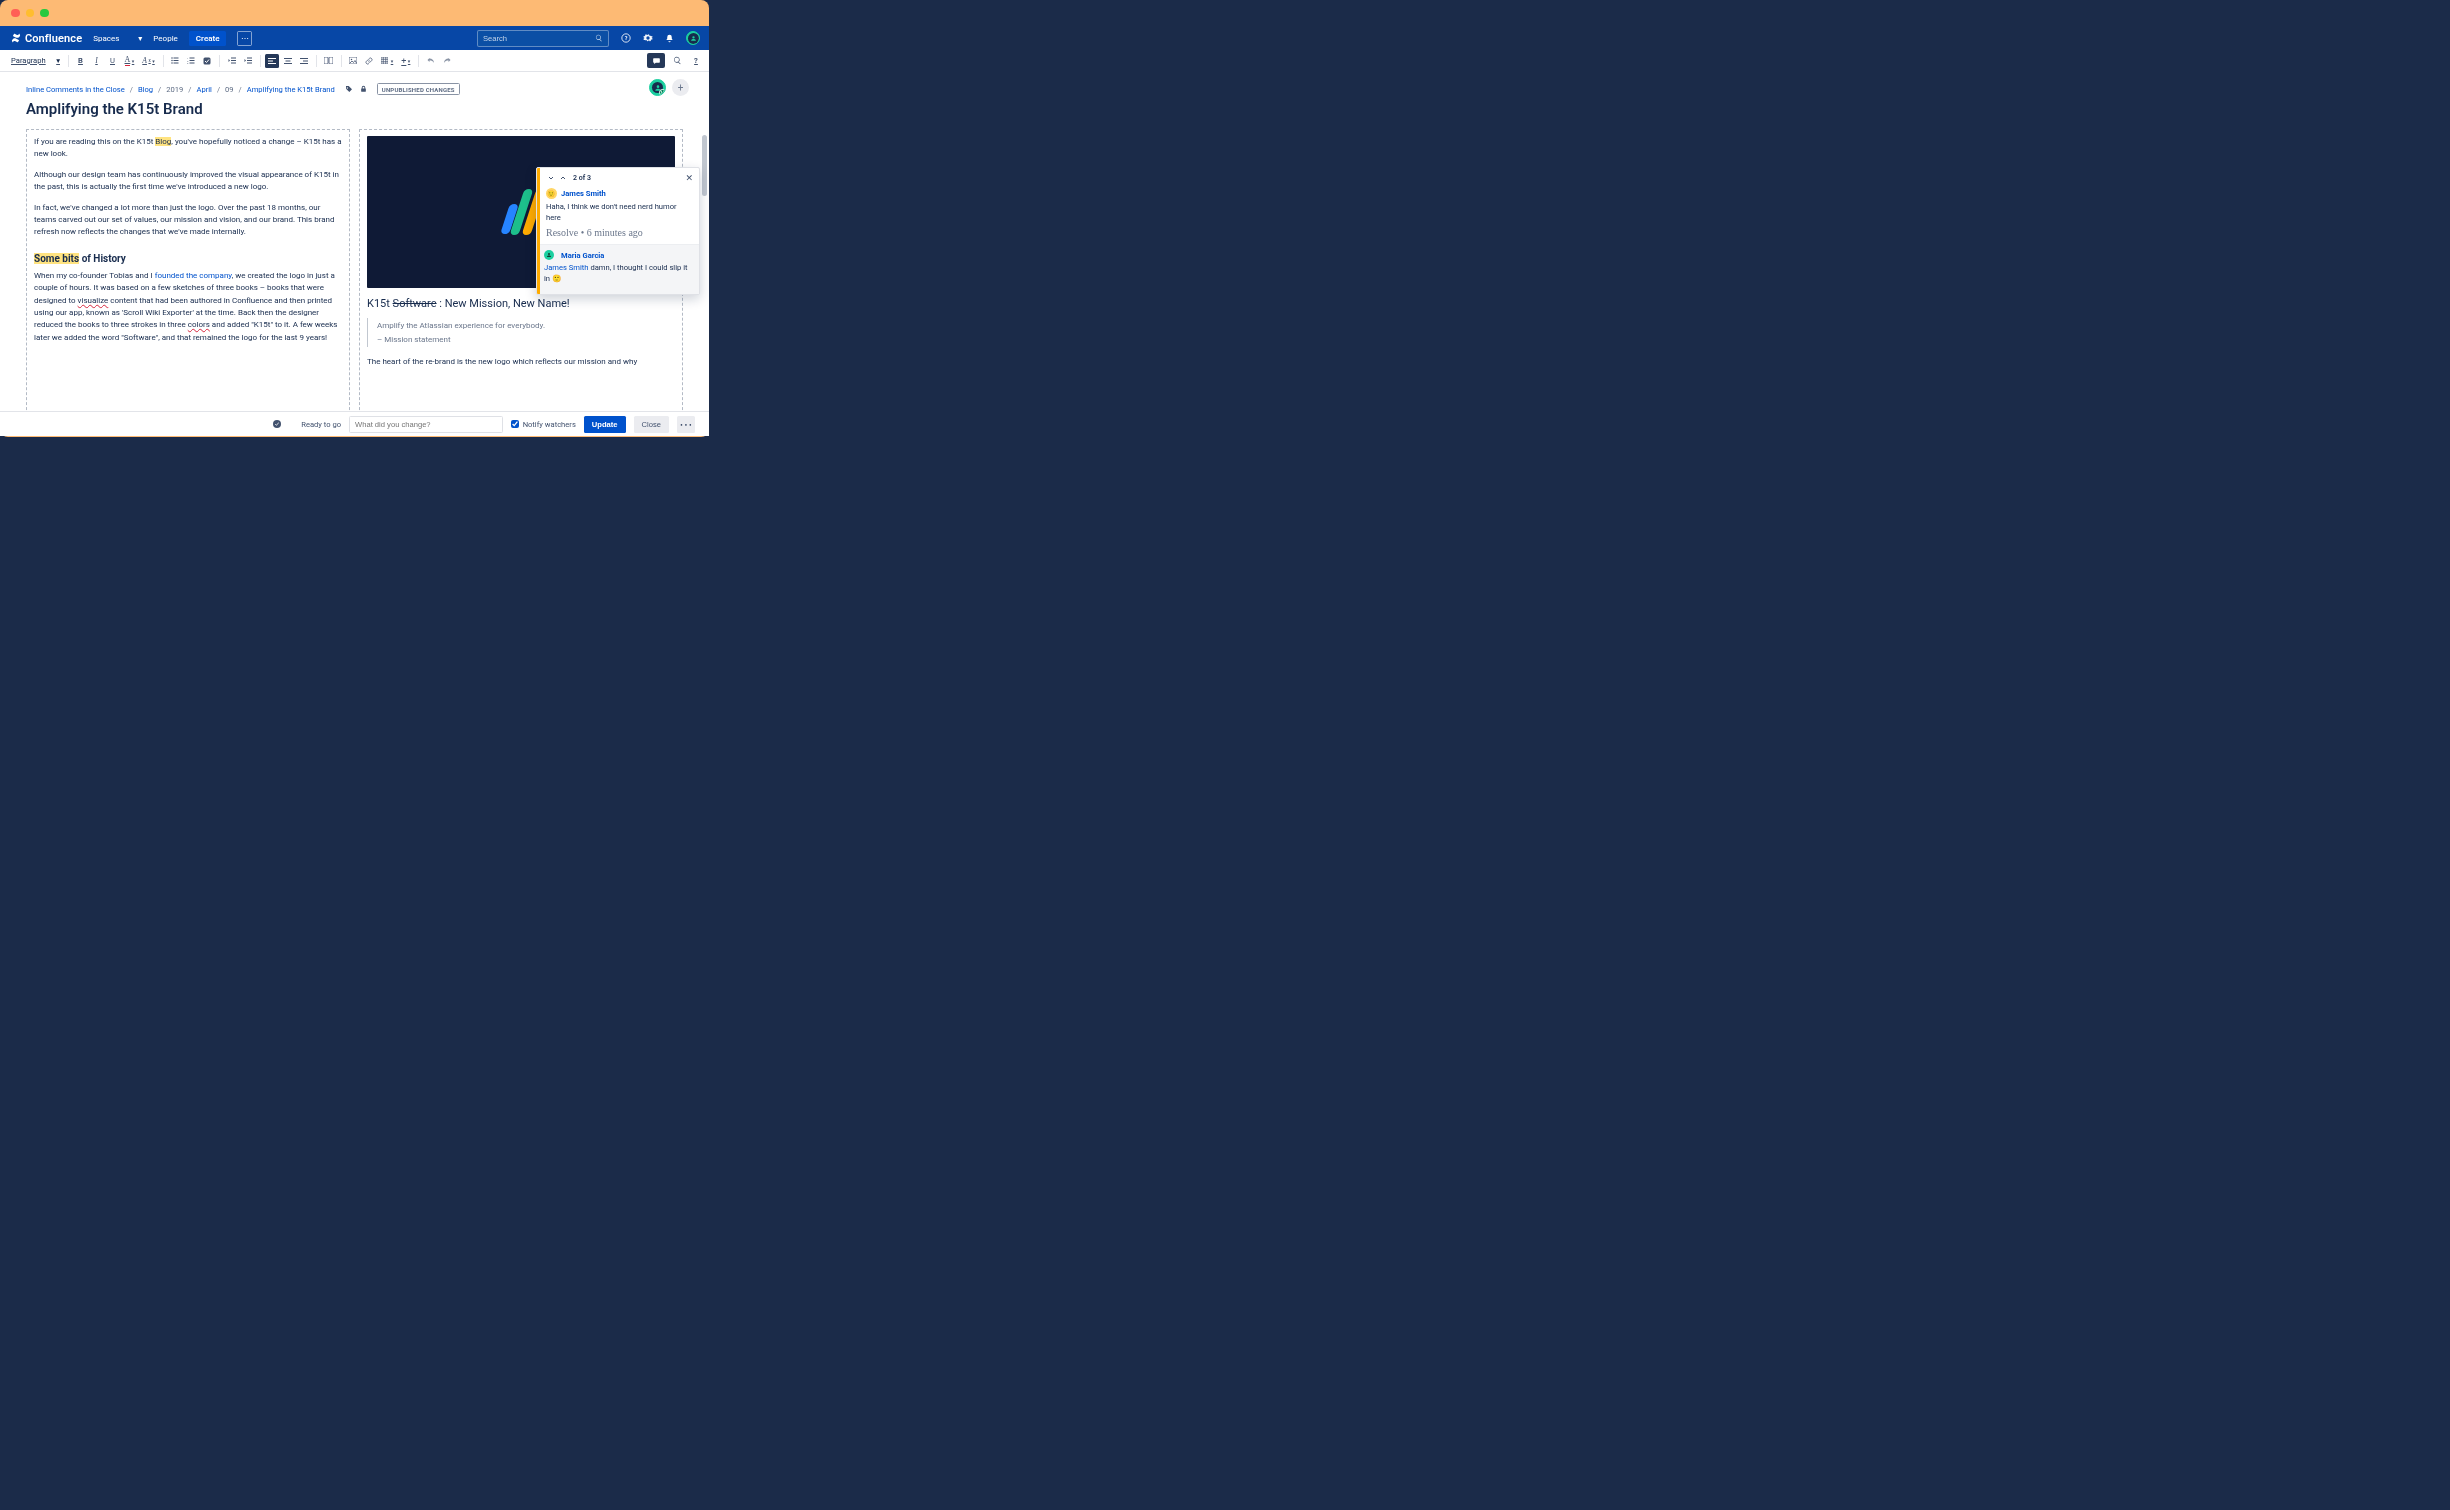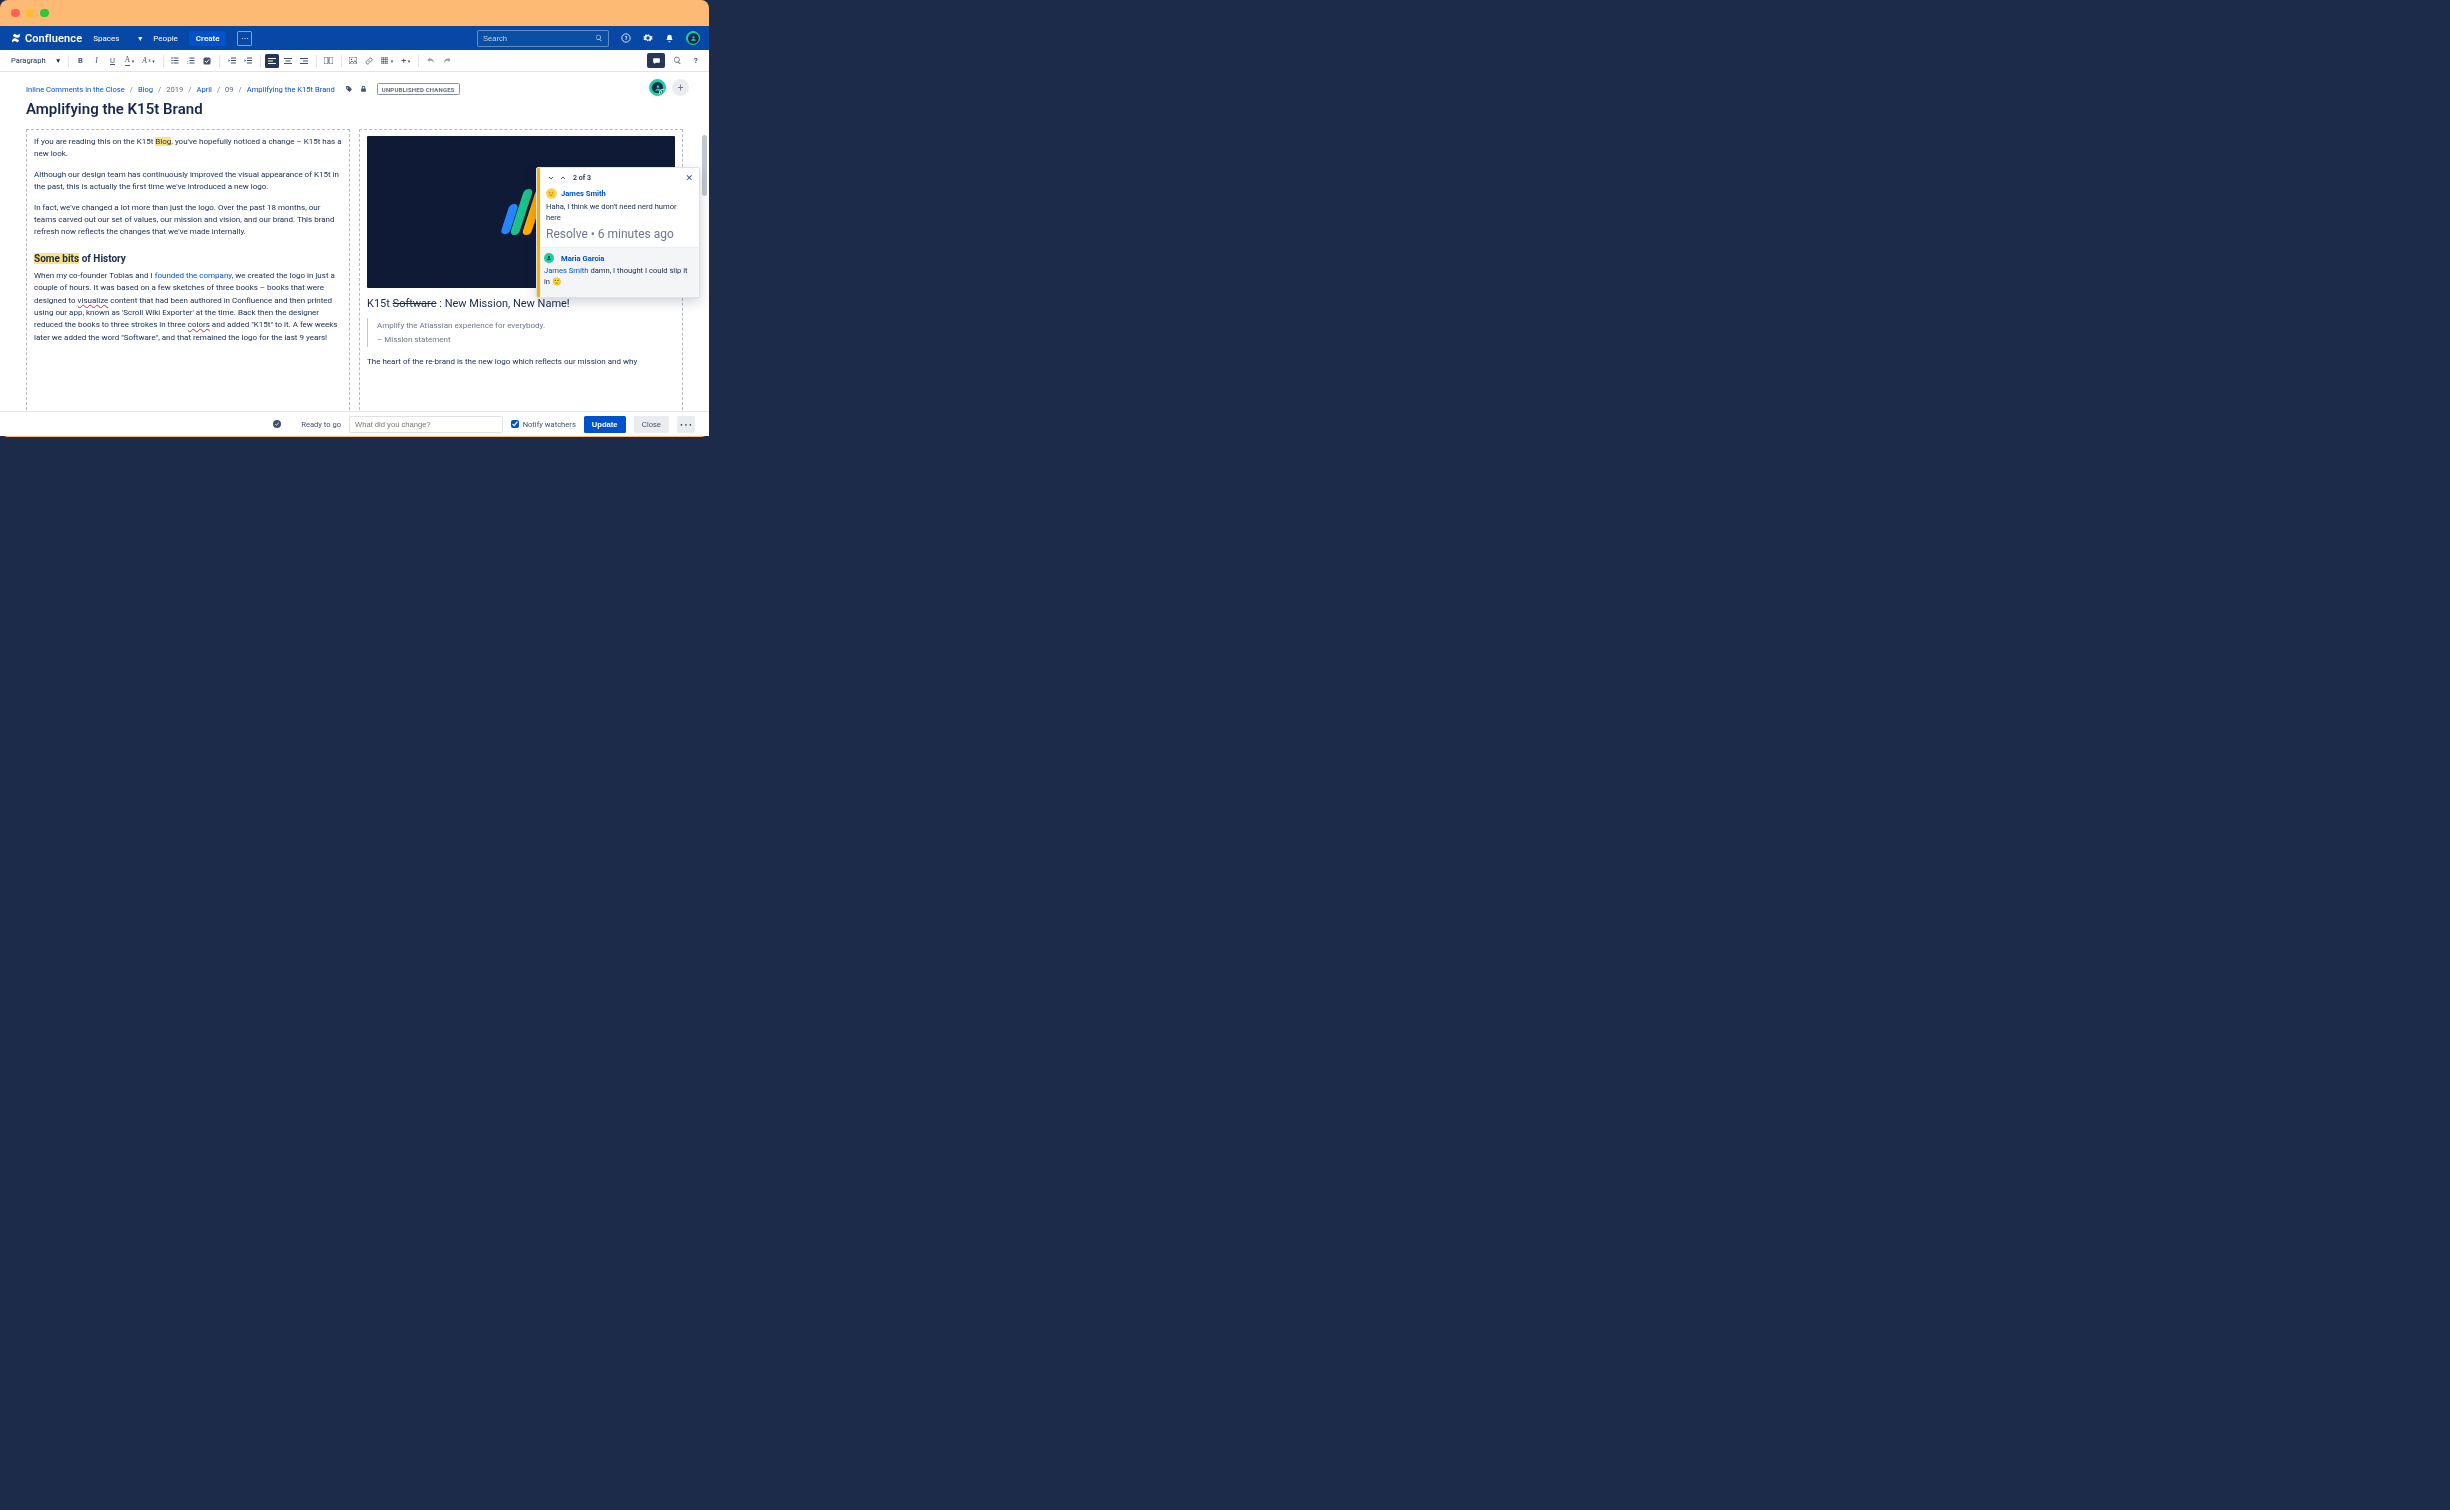--- a/index.html
+++ b/index.html
@@ -98,20 +98,21 @@
 
   
   .editor-toolbar {
     height: 22px;
     border-bottom: 0.5px solid #e2e4e9;
     display: flex;
     align-items: center;
     padding: 0 6px;
     gap: 2px;
     color: #42526e;
+    text-decoration: underline;
   }
   .tb-sep { width: 0.5px; height: 12px; background: #e2e4e9; margin: 0 3px; }
   .tb-btn {
     min-width: 14px; height: 14px;
     border-radius: 1.5px;
     display: flex; align-items: center; justify-content: center;
     cursor: pointer;
     font-size: 7.6px;
     position: relative;
   }
@@ -233,21 +234,21 @@
     color:#5e6c84; font-size:7px;
   }
   .cp-nav { width:9px;height:9px; display:flex;align-items:center;justify-content:center; cursor:pointer;}
   .cp-count { margin-left: 3px; font-weight:600; color:#172b4d;text-align:center; }
   .cp-close { margin-left:auto; cursor:pointer; font-size:9px; color:#42526e;}
   .cp-body { padding: 2px 7px 6px 9px; }
   .cp-auth { display:flex; align-items:center; gap:4px; margin-bottom:2px;}
   .cp-auth .av { width:11px;height:11px;border-radius:50%; background:#ffd666; display:flex;align-items:center;justify-content:center; font-size:6.6px;}
   .cp-auth .nm { color:#0052cc; font-weight:700; font-size:7.6px; }
   .cp-text { color:#172b4d; font-size:7.6px; line-height:1.45; margin-bottom:4px;}
-  .cp-meta { color:#6b778c; font-size:12px;}
+  .cp-meta { color:#6b778c; font-size:10px;font-family:Liberation Serif, serif;}
   .cp-reply {
     background:#f4f5f7; border-top:0.5px solid #eceef1;
     padding: 5px 7px 6px 7px;
   }
   .cp-reply .av2 { width:10px;height:10px;border-radius:50%; background:#1bcfa0; display:inline-flex;align-items:center;justify-content:center; margin-right:3px;}
 
   
   .footer-bar {
     position:absolute;
     left:0; right:0; bottom:0;

